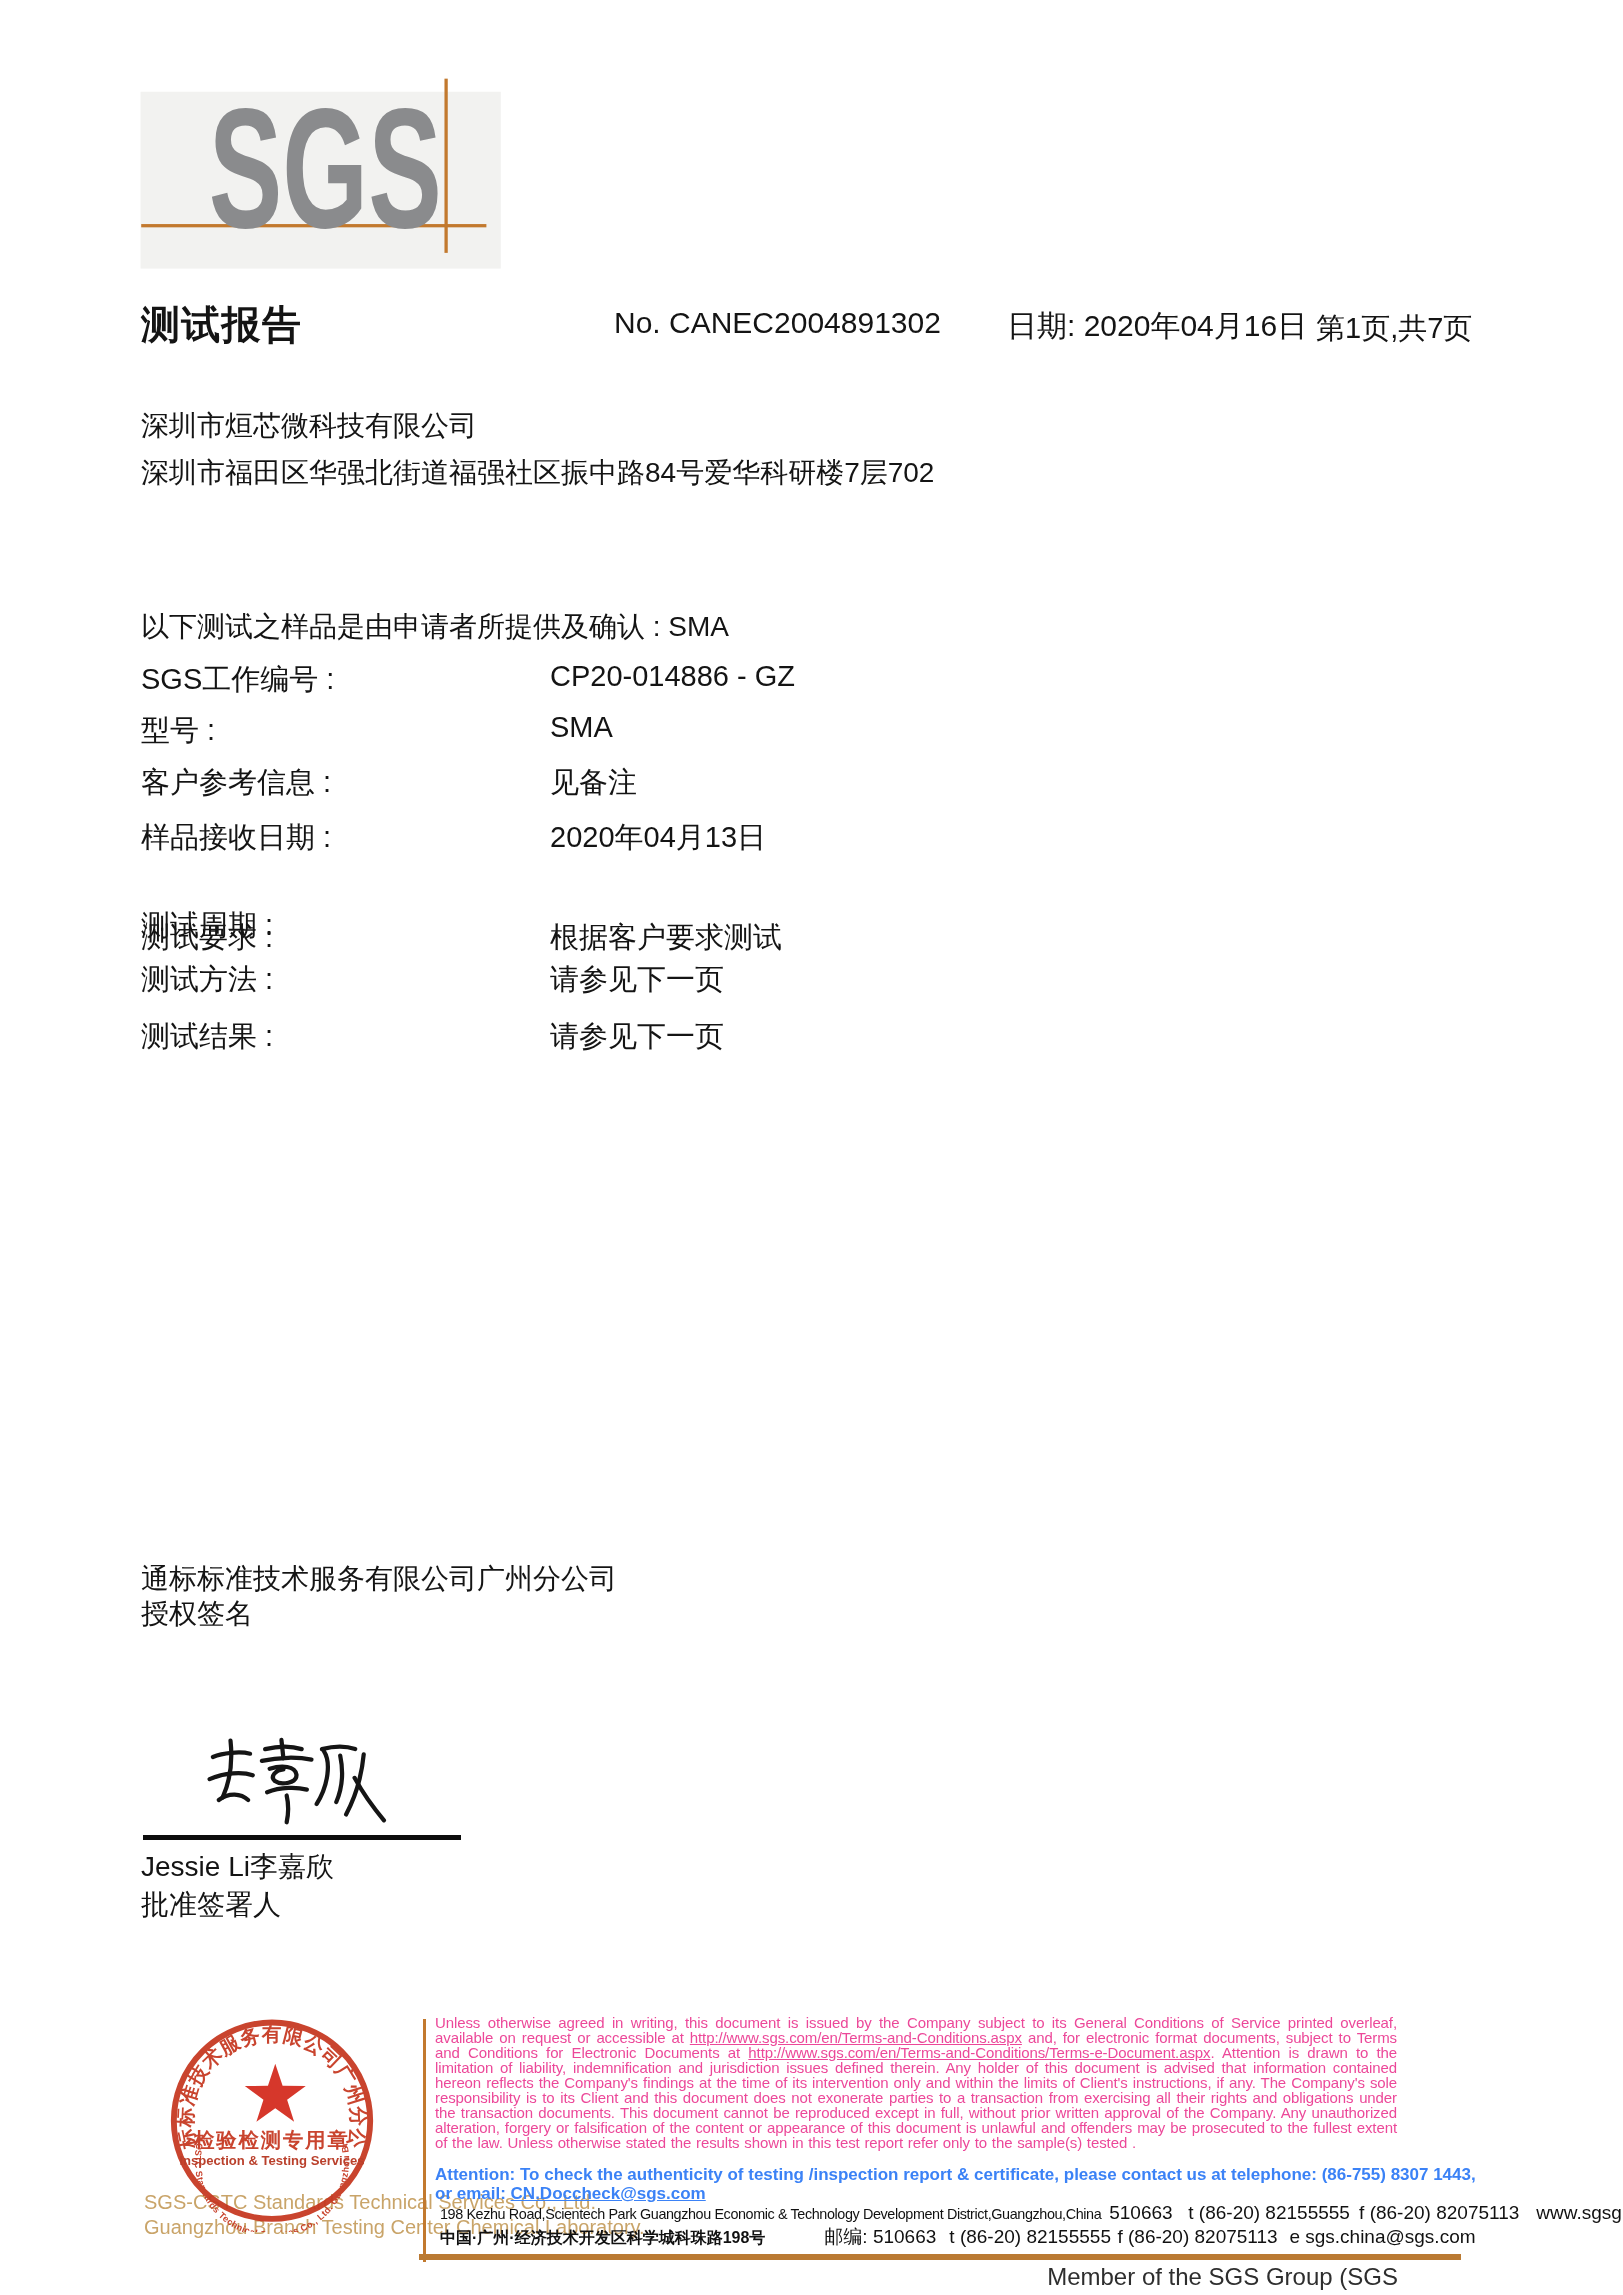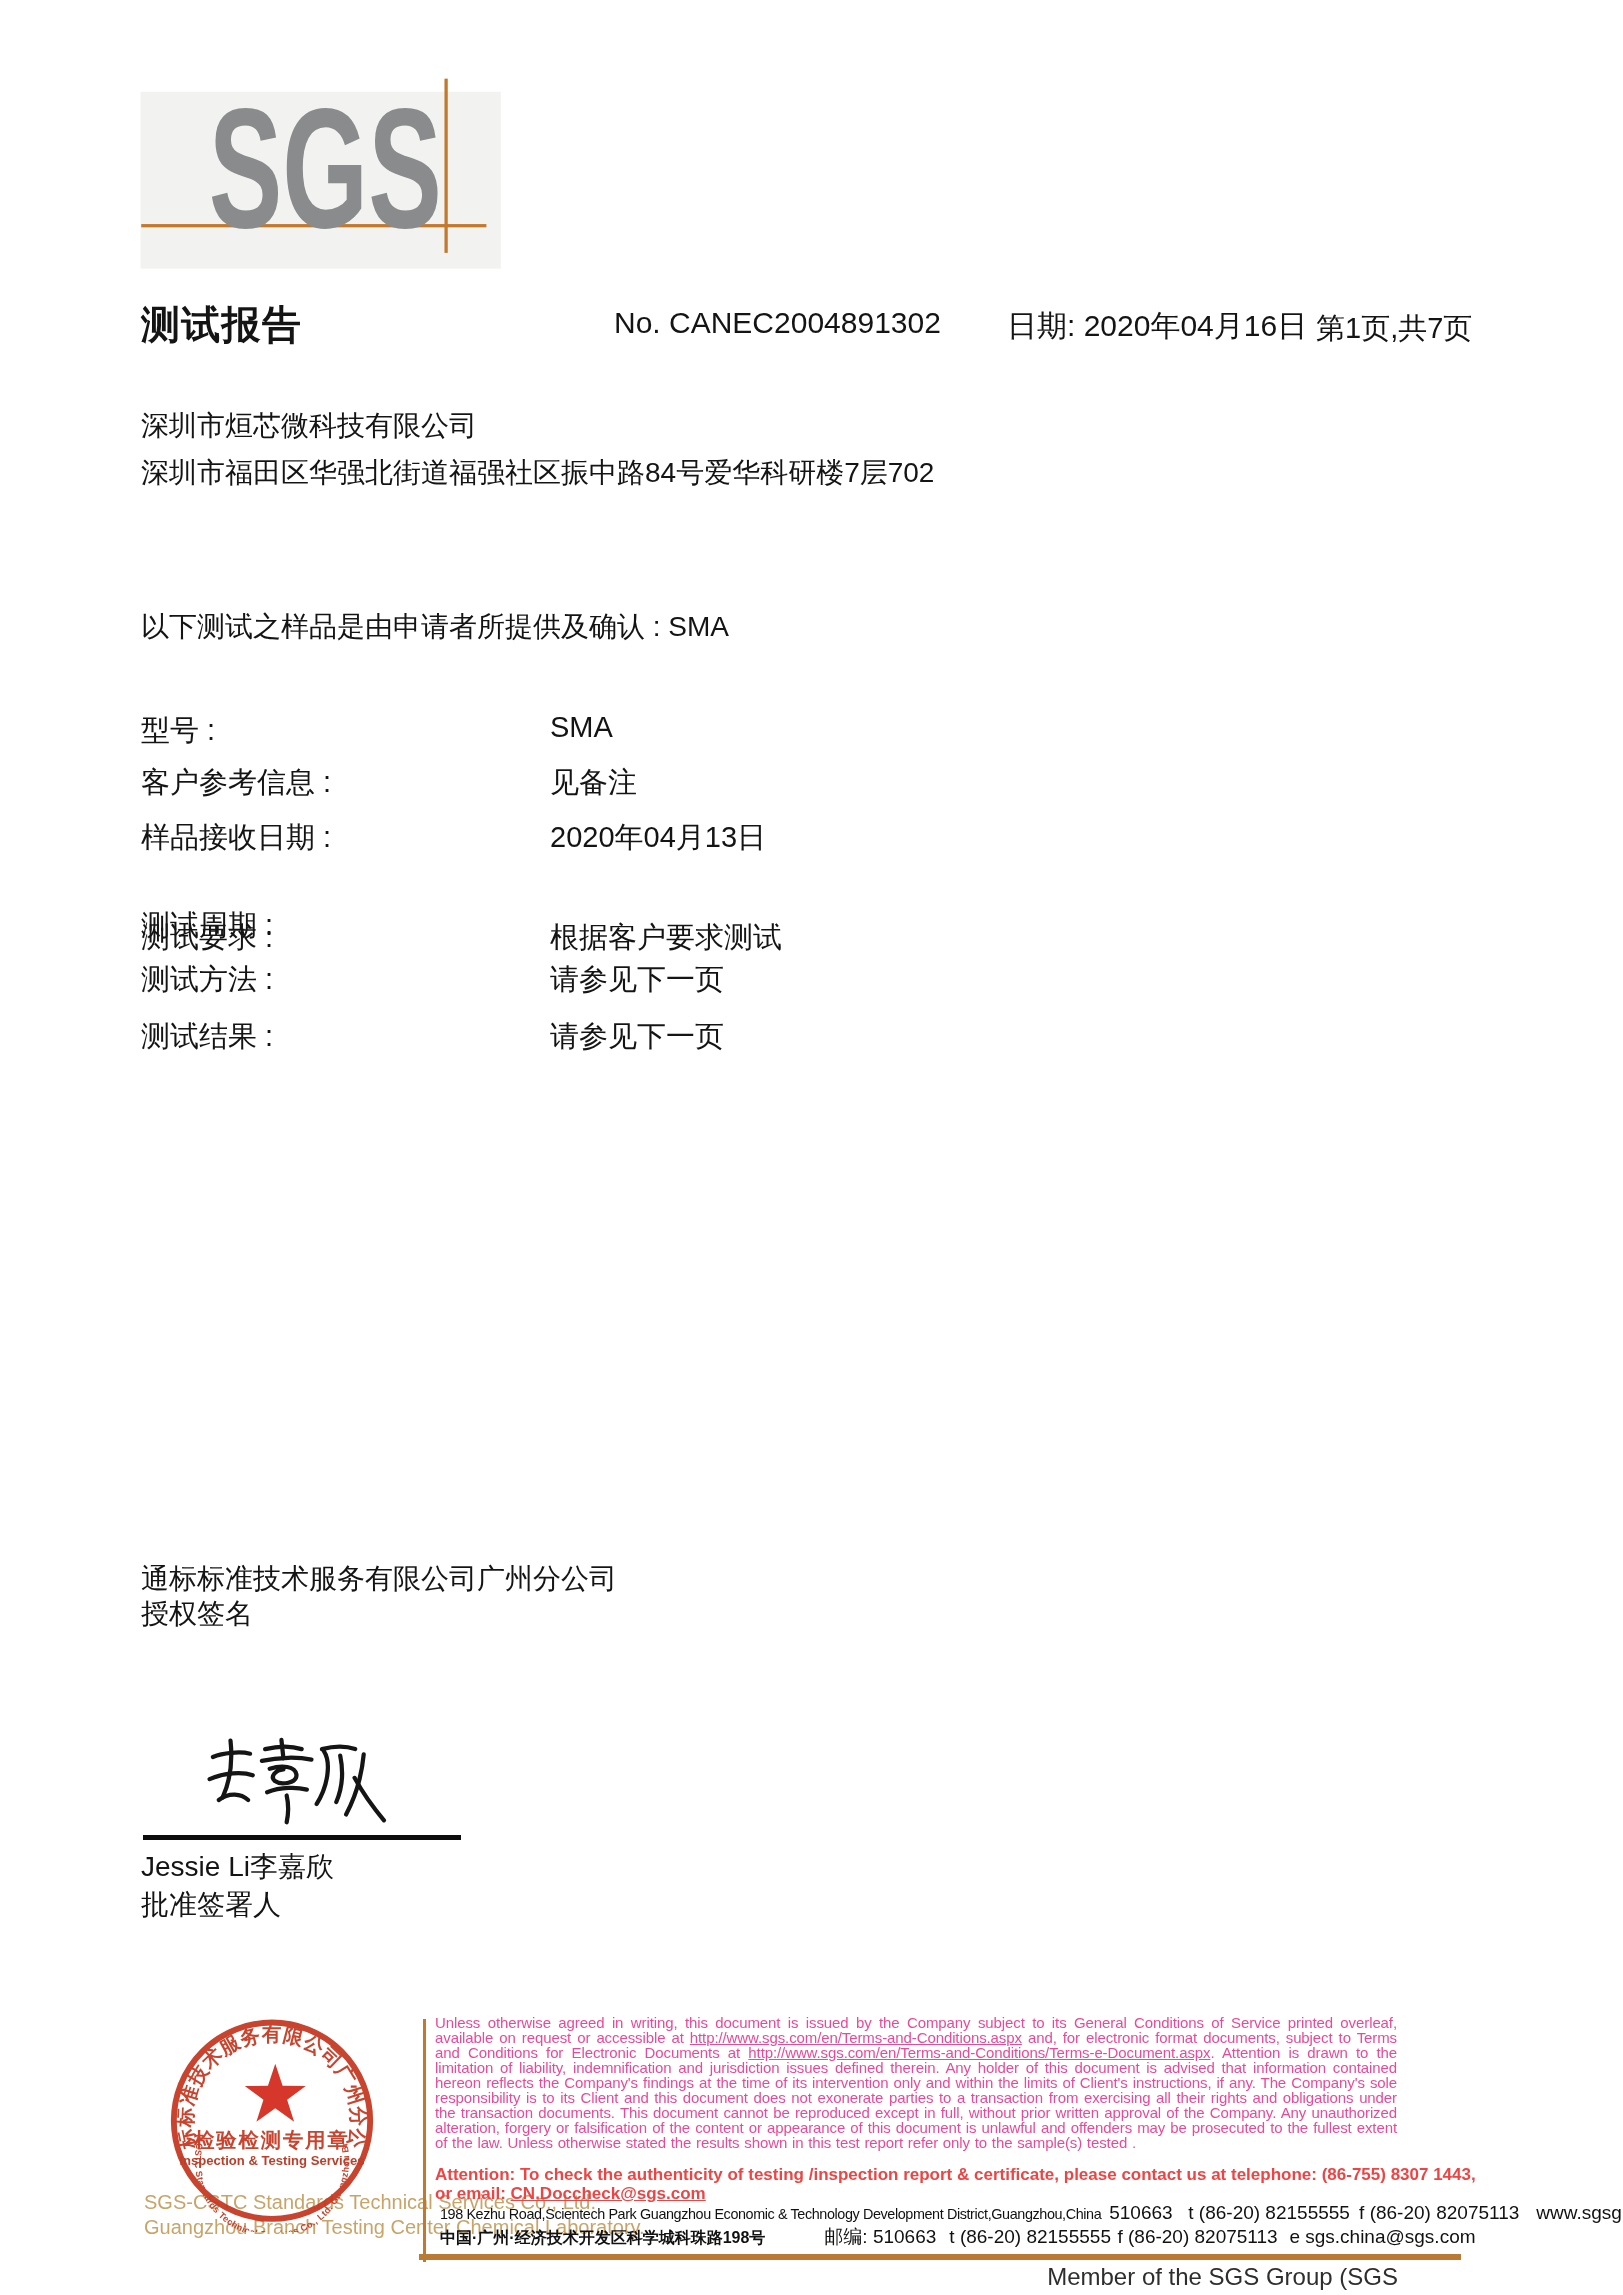--- a/index.html
+++ b/index.html
@@ -17,21 +17,21 @@
   .value{font-size:29px;}
   .field-row{position:absolute;left:0;width:1623px;height:39px;}
   .field-row .label{position:absolute;left:141px;top:0;}
   .field-row .value{position:absolute;left:550px;top:0;}
   .sig-line{background:#0d0d0d;}
   .disclaimer{
     font-size:15px;line-height:15px;text-align:justify;color:#ec4899;
     letter-spacing:-0.1px;word-spacing:0.7px;
   }
   .disclaimer .url{text-decoration:underline;}
-  .attention{font-size:17px;font-weight:bold;color:#ef4444;white-space:nowrap;}
+  .attention{font-size:17px;font-weight:bold;color:#3b82f6;white-space:nowrap;}
   .attention .email{text-decoration:underline;}
   .contact-row{display:flex;align-items:baseline;white-space:nowrap;color:#111;}
   .addr-en{font-size:14.4px;letter-spacing:-0.4px;}
   .contact-big{font-size:19px;}
   .addr-cn{font-size:16px;font-weight:bold;}
   .tan-line{font-size:20px;color:#C9A469;white-space:nowrap;}
   .member{font-size:24px;color:#2e2e2e;}
   .orange-bar{background:#BA7A33;}
   .orange-thin{background:#C2792E;}
 </style>
@@ -50,20 +50,24 @@
   <div class="abs title cjk" style="left:141px;top:298px">测试报告</div>
   <div class="abs hmeta" style="left:614px;top:306px">No. CANEC2004891302</div>
   <div class="abs hmeta cjk" style="left:1007px;top:306px">日期: 2020年04月16日</div>
   <div class="abs cjk" style="left:1316px;top:309px;font-size:29px">第1页,共7页</div>
 
   <div class="abs body-line cjk" style="left:141px;top:407px">深圳市烜芯微科技有限公司</div>
   <div class="abs body-line cjk" style="left:141px;top:454px">深圳市福田区华强北街道福强社区振中路84号爱华科研楼7层702</div>
 
   <div class="abs body-line cjk" style="left:141px;top:608px">以下测试之样品是由申请者所提供及确认 : SMA</div>
 
+  <div class="field-row" style="top:660px">
+    <span class="label cjk">SGS工作编号 :</span>
+    <span class="value cjk">CP20-014886 - GZ</span>
+  </div>
   <div class="field-row" style="top:763px">
     <span class="label cjk">客户参考信息 :</span>
     <span class="value cjk">见备注</span>
   </div>
   <div class="field-row" style="top:711px">
     <span class="label cjk">型号 :</span>
     <span class="value cjk">SMA</span>
   </div>
   <div class="field-row" style="top:818px">
     <span class="label cjk">样品接收日期 :</span>

